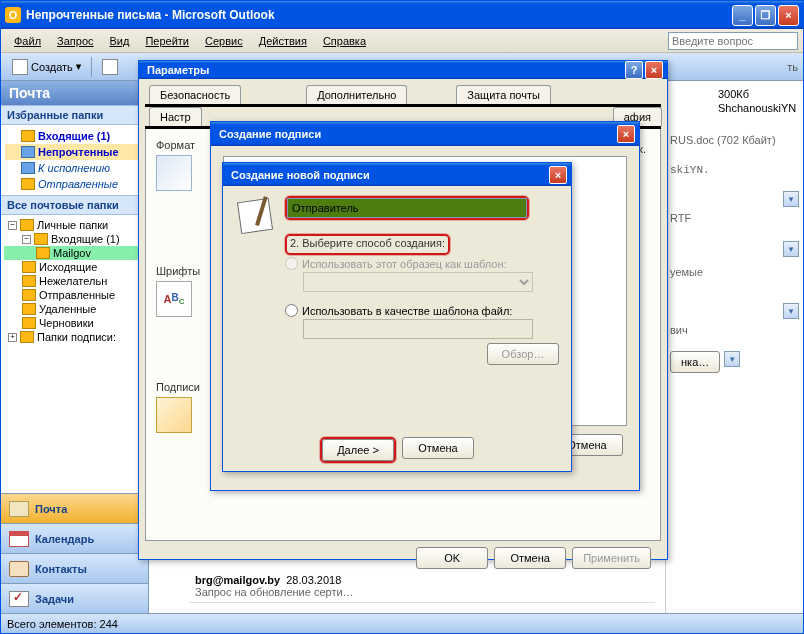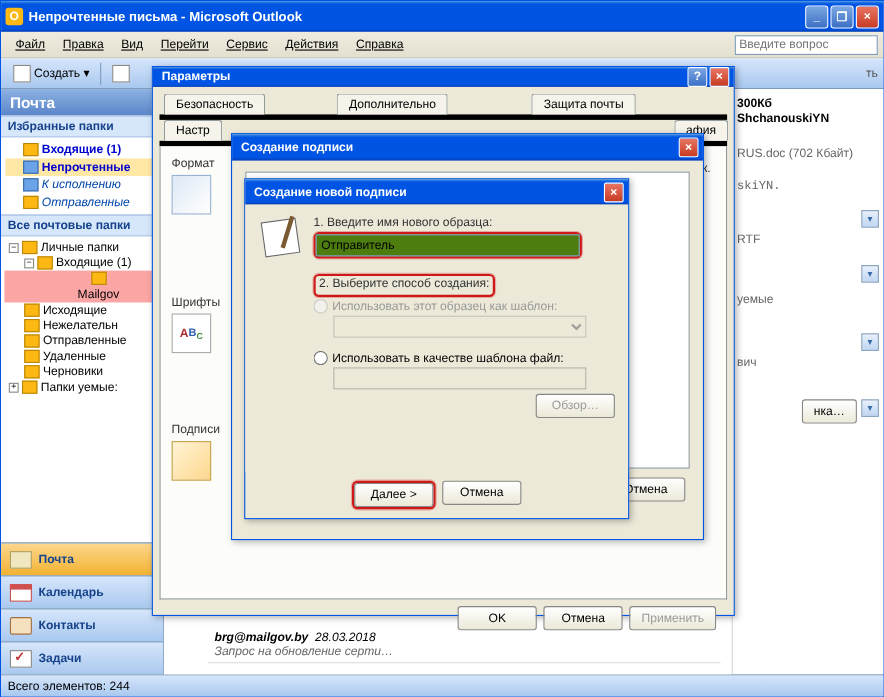--- a/index.html
+++ b/index.html
@@ -56,37 +56,37 @@
 .bicon.tasks { background: #fff; border: 1px solid #888; position:relative; }
 .bicon.tasks::after { content:"✓"; position:absolute; left:3px; top:-2px; color:#c03030; font-size:12px; font-weight:bold; }
 
 
 .midarea { flex: 1; background: #fff; position: relative; overflow: hidden; }
 .msglist-bit { padding: 4px 6px; border-bottom: 1px solid #ddd; }
 
 
 .preview { width: 138px; background: #fff; border-left: 1px solid #ccc; padding: 6px 4px; overflow: hidden; }
 .preview .line { padding: 1px 0; white-space: nowrap; color: #666; }
-.preview .b { font-weight: bold; color: #000; }
+.preview .b { font-weight: normal; color: #000; padding-left: 48px; }
 .dd-btn { width: 16px; height: 16px; border: 1px solid #7f9db9; background: linear-gradient(to bottom,#e8f0fb,#c0d6f2); display:inline-flex; align-items:center; justify-content:center; font-size:9px; color:#3a6ca8; }
 
 
 .statusbar { height: 20px; background: linear-gradient(to bottom, #d6e6fb, #a9c8ef); border-top: 1px solid #7f9db9; display: flex; align-items: center; padding: 0 6px; font-size: 11px; }
 
 
 .dialog { position: absolute; background: #ece9d8; border: 1px solid #0054e3; box-shadow: 2px 2px 6px rgba(0,0,0,0.3); display: flex; flex-direction: column; }
 .dlg-title { height: 24px; background: linear-gradient(to bottom, #3c8cde 0%, #0054e3 12%, #0054e3 88%, #003db5 100%); display: flex; align-items: center; padding: 0 4px; }
 .dlg-title .t { color: #fff; font-weight: bold; flex: 1; padding-left: 4px; }
 .dlg-title .close, .dlg-title .help { width: 18px; height: 18px; background: linear-gradient(to bottom, #e97563, #c83b22); border: 1px solid #fff; border-radius: 2px; color: #fff; display: flex; align-items:center; justify-content:center; margin-left: 2px; cursor:pointer; font-weight:bold; }
 .dlg-title .help { background: linear-gradient(to bottom, #7ba7e1, #3c6fc5); }
 .dlg-body { flex: 1; padding: 6px; }
 
 
 .params-dlg { left: 138px; top: 60px; width: 530px; height: 500px; }
-.tabs { border-bottom: 5px solid #000000; padding-left: 4px; display: flex; gap: 0; }
+.tabs { border-bottom: 3px solid #000000; padding-left: 4px; display: flex; gap: 0; }
 .tab { background: #f5f3ea; border: 1px solid #919b9c; border-bottom: none; border-radius: 3px 3px 0 0; padding: 3px 10px; margin-right: -1px; cursor: pointer; }
 .params-inner { background: #fcfcf9; border: 1px solid #919b9c; border-top: none; height: 412px; padding: 10px; }
 .section-row { display: flex; align-items: flex-start; gap: 10px; margin-bottom: 14px; }
 .secicon { width: 36px; height: 36px; }
 .secicon.format { background: linear-gradient(135deg,#dde8f5,#fff); border:1px solid #9ab2d4; }
 .secicon.fonts { background:#fff; border:1px solid #aaa; display:flex; align-items:center; justify-content:center; font-family: "Times New Roman", serif; font-size:20px; font-weight:bold; color:#b03030; }
 .secicon.sign { background: linear-gradient(135deg,#fff4d6,#fdd78e); border:1px solid #c0a040; }
 .params-btns { display: flex; justify-content: flex-end; gap: 6px; padding: 6px 10px 0; }
 .btn { min-width: 72px; height: 22px; background: linear-gradient(to bottom, #fff, #ece9d8); border: 1px solid #888; border-radius: 3px; cursor: pointer; padding: 0 10px; }
 .btn:disabled { color: #999; }
@@ -127,21 +127,21 @@
     <div class="title">Непрочтенные письма - Microsoft Outlook</div>
     <div class="winbtns">
       <div class="winbtn">_</div>
       <div class="winbtn">❐</div>
       <div class="winbtn close">×</div>
     </div>
   </div>
 
   <div class="menubar">
     <span class="item">Файл</span>
-    <span class="item">Правка</span>
+    <span class="item">Запрос</span>
     <span class="item">Вид</span>
     <span class="item">Перейти</span>
     <span class="item">Сервис</span>
     <span class="item">Действия</span>
     <span class="item">Справка</span>
     <input class="help-input" placeholder="Введите вопрос" style="">
   </div>
 
   <div class="toolbar">
     <div class="tbtn">
@@ -185,21 +185,21 @@
         <div class="treeitem">
             <span class="expander">−</span>
             <span class="ficon"></span>
             <span>Личные папки</span>
           </div>
         <div class="treeitem l1 bold">
             <span class="expander">−</span>
             <span class="ficon"></span>
             <span>Входящие (1)</span>
           </div>
-        <div class="treeitem l2 bold sel" style="background:#fca5a5;flex-direction:column;">
+        <div class="treeitem l2 bold sel" style="background:#86efac;">
             <span class="ficon"></span>
             <span>Mailgov</span>
           </div>
         <div class="treeitem l1">
             <span class="ficon"></span>
             <span>Исходящие</span>
           </div>
         <div class="treeitem l1">
             <span class="ficon blue"></span>
             <span>Нежелательн</span>
@@ -212,21 +212,21 @@
             <span class="ficon green"></span>
             <span>Удаленные</span>
           </div>
         <div class="treeitem l1">
             <span class="ficon"></span>
             <span>Черновики</span>
           </div>
         <div class="treeitem">
             <span class="expander">+</span>
             <span class="ficon blue"></span>
-            <span>Папки уемые:</span>
+            <span>Папки подписи:</span>
           </div>
       </div>
       <div class="bignav">
         <div class="bignavbtn active">
             <span class="bicon mail"></span>
             <span>Почта</span>
           </div>
         <div class="bignavbtn">
             <span class="bicon cal"></span>
             <span>Календарь</span>
@@ -236,21 +236,21 @@
             <span>Контакты</span>
           </div>
         <div class="bignavbtn">
             <span class="bicon tasks"></span>
             <span>Задачи</span>
           </div>
       </div>
     </div>
 
     <div class="midarea">
-      <div style="position:absolute; bottom:10px; left:40px; right:10px;font-style:italic;">
+      <div style="position:absolute; bottom:10px; left:40px; right:10px;">
         <div class="msglist-bit">
           <div><span style="font-weight:bold">brg@mailgov.by</span>&nbsp;&nbsp;<span>28.03.2018</span></div>
           <div style="color:#666">Запрос на обновление серти…</div>
         </div>
       </div>
     </div>
 
     <div class="preview">
       <div class="line b">300Кб</div>
       <div class="line b">ShchanouskiYN</div>
@@ -261,21 +261,21 @@
         </div>
       <div class="line" style="margin-top:4px">RTF</div>
       <div style="margin-top:16px; display:flex; justify-content:flex-end;">
           <span class="dd-btn">▾</span>
         </div>
       <div class="line" style="margin-top:8px">уемые</div>
       <div style="margin-top:24px; display:flex; justify-content:flex-end;">
           <span class="dd-btn">▾</span>
         </div>
       <div class="line" style="margin-top:4px">вич</div>
-      <div style="margin-top:26px; display:flex; justify-content:flex-end; gap:4px;">
+      <div style="margin-top:14px; display:flex; justify-content:flex-start; gap:4px;">
           <button class="btn" style="min-width:44px">нка…</button>
           <span class="dd-btn">▾</span>
         </div>
     </div>
   </div>
 
   <div class="statusbar">
     <span>Всего элементов: 244</span>
   </div>
 </div>
@@ -283,21 +283,21 @@
 <div class="dialog params-dlg">
   <div class="dlg-title">
     <span class="t">Параметры</span>
     <span class="help">?</span>
     <span class="close">×</span>
   </div>
   <div class="dlg-body">
     <div class="tabs">
       <div class="tab">Безопасность</div>
       <div class="tab" style="margin-left:66px;">Дополнительно</div>
-      <div class="tab" style="margin-left:77px;">Защита почты</div>
+      <div class="tab" style="margin-left:50px;">Защита почты</div>
     </div>
     <div class="tabs">
       <div class="tab">Настр</div>
       <div class="tab" style="margin-left:auto;">афия</div>
     </div>
     <div class="params-inner">
       <div class="section-row">
         <div style="width:50px">
             <div style="color:#333;margin-bottom:4px">Формат</div>
             <div class="secicon format"></div>
@@ -346,21 +346,20 @@
 
 <div class="dialog wiz-dlg">
   <div class="dlg-title">
     <span class="t">Создание новой подписи</span>
     <span class="close">×</span>
   </div>
   <div class="wiz-body">
     <div class="wiz-row">
       <div class="wizicon"></div>
       <div class="wiz-content">
-        <div class="wiz-label">1. Введите имя нового образца:</div>
         <div class="redbox redbox-tight" style="display:inline-block;">
           <input class="wiz-input" value="Отправитель" style="">
         </div>
         <div style="height:14px"></div>
         <div class="redbox redbox-inline">
           <div class="wiz-label">2. Выберите способ создания:</div>
         </div>
         <div class="radio-row disabled">
           <input type="radio" disabled="" style="">
           <span>Использовать этот образец как шаблон:</span>

